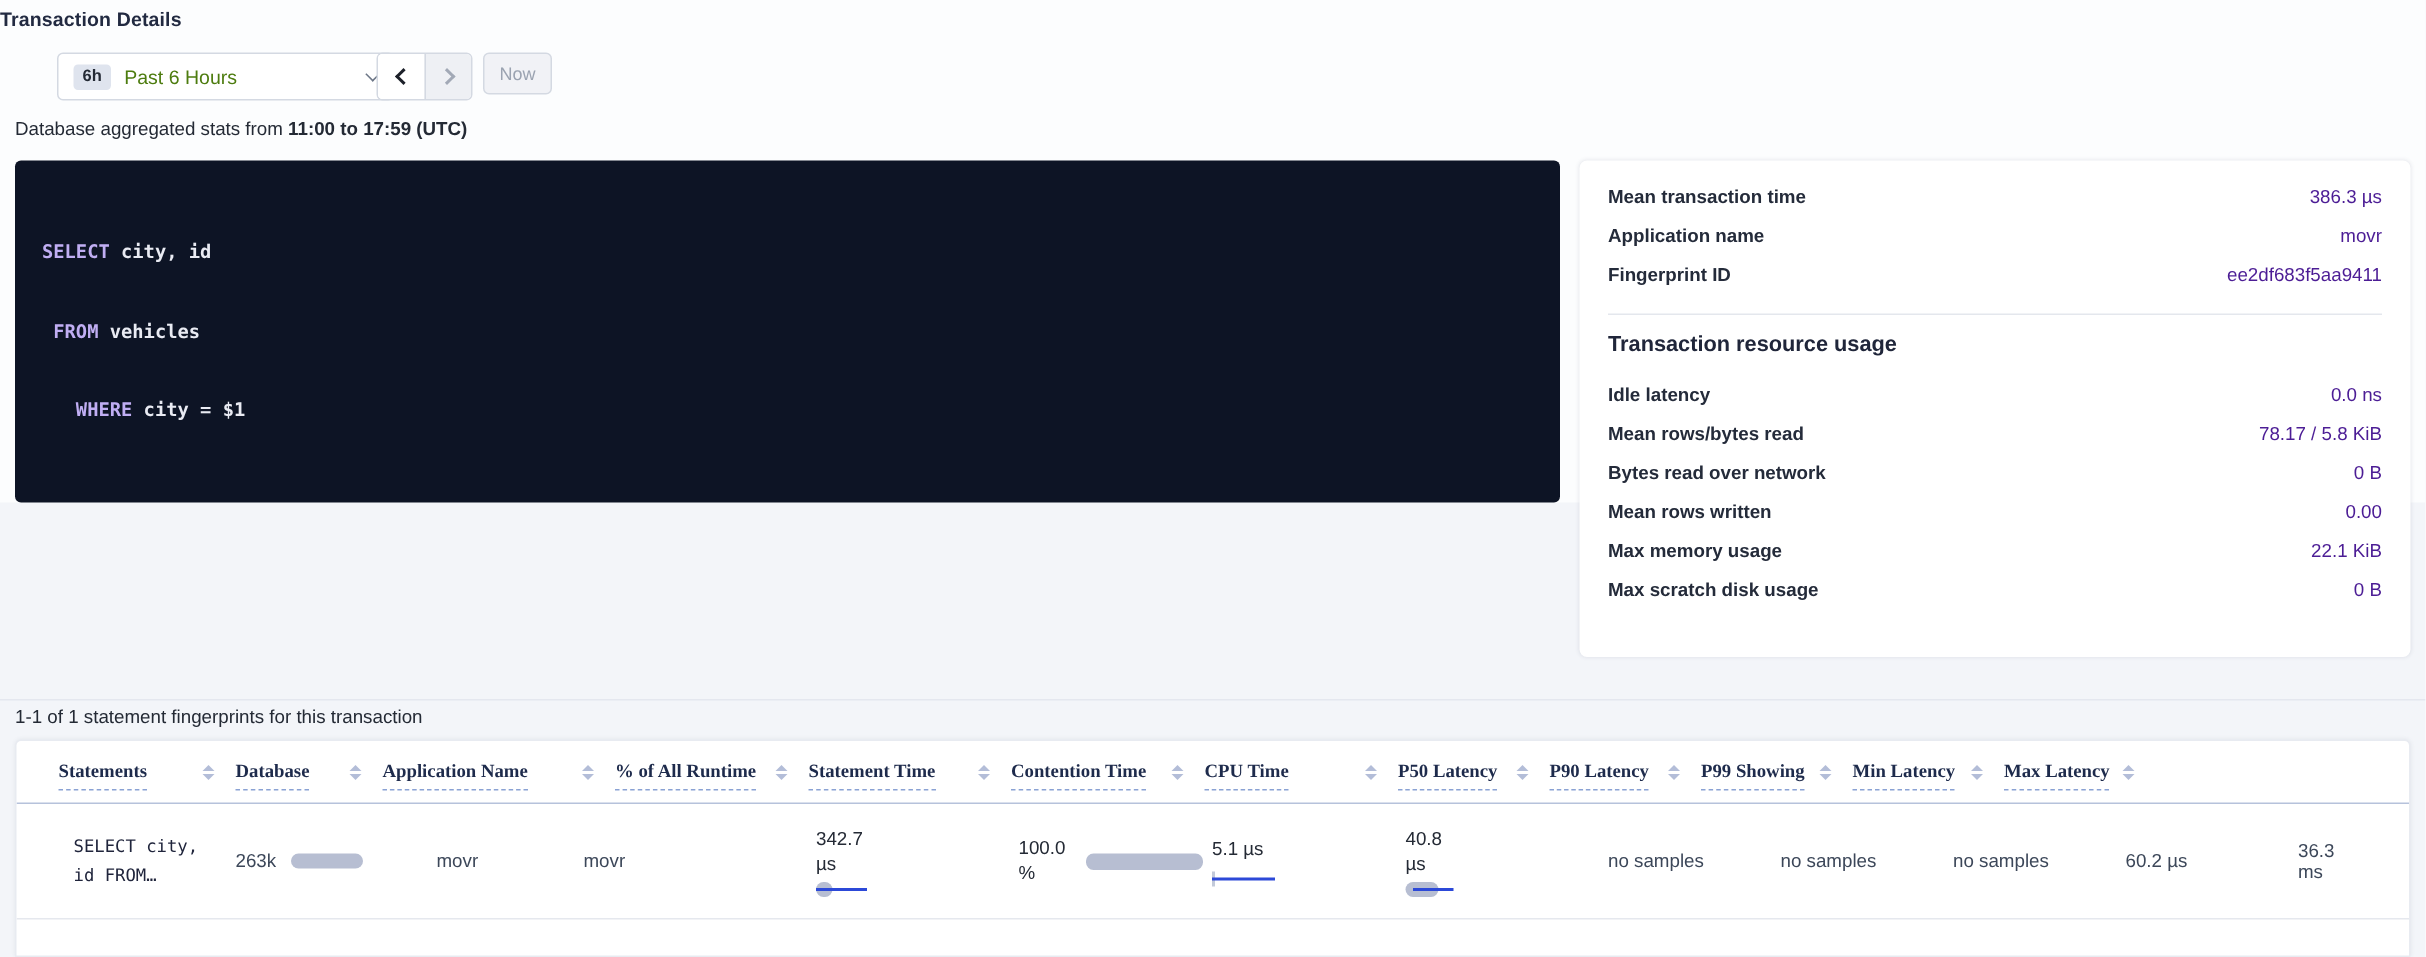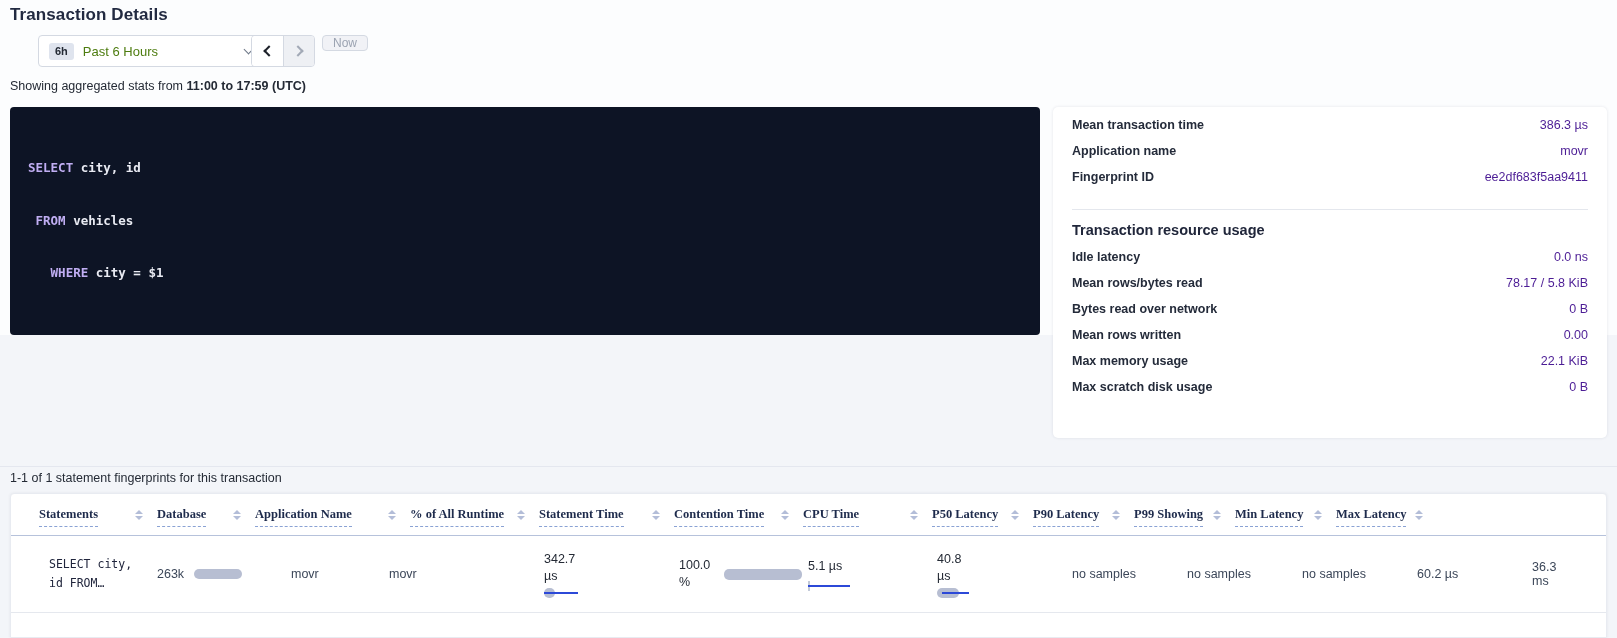--- a/index.html
+++ b/index.html
@@ -4,21 +4,21 @@
 <style>
   * { margin:0; padding:0; box-sizing:border-box; }
   html,body { width:1617px; height:638px; }
   body {
     font-family:"Liberation Sans","DejaVu Sans",sans-serif;
     background:#f3f5f9; color:#242a35; overflow:hidden; position:relative;
   }
   .top-zone { position:absolute; left:0; top:0; width:1617px; height:335px; background:#fcfdfe; }
 
   
-  .page-title { position:absolute; left:10px; top:5px; font-size:17px; font-weight:bold; color:#222a41; letter-spacing:.1px; }
+  .page-title { position:absolute; left:0; top:5px; font-size:13px; font-weight:bold; color:#222a41; letter-spacing:.1px; }
 
   .time-select {
     position:absolute; left:10px; top:35px; width:225px; height:32px;
     background:#fff; border:1px solid #d4d9e2; border-radius:4px;
     display:flex; align-items:center; padding:0 10px; cursor:pointer;margin-left:28px;
   }
   .range-badge {
     background:#dfe4ee; color:#242a35; font-size:11px; font-weight:bold;
     border-radius:3px; padding:2px 6px; margin-right:9px; line-height:13px;
   }
@@ -29,21 +29,21 @@
   }
 
   .arrow-group { position:absolute; left:251px; top:35px; height:32px; display:flex; border:1px solid #d4d9e2; border-radius:4px; overflow:hidden; }
   .arrow-btn { width:31px; height:100%; display:flex; align-items:center; justify-content:center; background:#fff; border:none; cursor:pointer; }
   .arrow-btn + .arrow-btn { border-left:1px solid #d4d9e2; }
   .arrow-btn.disabled { background:#eef0f4; cursor:default; }
   .chev-left { width:8px; height:8px; border-left:2.4px solid #1c2029; border-bottom:2.4px solid #1c2029; transform:rotate(45deg); margin-left:3px; }
   .chev-right { width:8px; height:8px; border-left:2.4px solid #a2a9b6; border-bottom:2.4px solid #a2a9b6; transform:rotate(-135deg); margin-right:3px; }
 
   .now-btn {
-    position:absolute; left:322px; top:35px; height:16px; width:46px;
+    position:absolute; left:322px; top:35px; height:28px; width:46px;
     background:#f1f2f6; border:1px solid #d4d9e2; border-radius:4px;
     font-size:12px; color:#9ba3b1; font-family:inherit;
   }
 
   .stats-line { position:absolute; left:10px; top:79px; font-size:12.5px; color:#242a35; }
   .stats-line b { font-weight:bold; }
 
   
   .sql-card {
     position:absolute; left:10px; top:107px; width:1030px; height:228px;
@@ -52,21 +52,21 @@
     font-size:12.5px; font-weight:600; line-height:17.5px; color:#e9ebf3; white-space:pre;
   }
   .sql-kw { color:#c0aef3; }
 
   
   .summary-card {
     position:absolute; left:1053px; top:107px; width:554px; height:331px;
     background:#fff; border-radius:5px; box-shadow:0 0 3px rgba(50,60,90,.12);
     padding:11px 19px 0 19px;
   }
-  .sum-row { height:26px; display:flex; justify-content:space-between; }
+  .sum-row { height:26px; display:flex; align-items:center; justify-content:space-between; }
   .sum-label { font-size:12.5px; font-weight:bold; color:#242b3a; }
   .sum-value { font-size:12.5px; color:#4c1d95; }
   .sum-divider { border-top:1px solid #e4e7ed; margin:13px 0 12px 0; }
   .sum-section-title { font-size:14.5px; font-weight:bold; color:#20263a; margin:2px 0 12px 0; }
 
   
   .section-divider { position:absolute; left:0; top:466px; width:1617px; border-top:1px solid #e4e7ef; }
   .fingerprints-caption { position:absolute; left:10px; top:471px; font-size:12.5px; color:#242a35; }
 
   .table-card {
@@ -130,21 +130,21 @@
       <span class="chev-left"></span>
     </button>
   <button class="arrow-btn disabled">
       <span class="chev-right"></span>
     </button>
 </div>
 
 <button class="now-btn">Now</button>
 
 <div class="stats-line">
-  <span>Showing aggregated stats from </span><b>11:00 to 17:59 (UTC)</b>
+  <span>Database aggregated stats from </span><b>11:00 to 17:59 (UTC)</b>
 </div>
 
 <div class="sql-card">
   <div><span class="sql-kw">SELECT</span><span> city, id</span></div>
   <div><span class="sql-kw"> FROM</span><span> vehicles</span></div>
   <div><span class="sql-kw">   WHERE</span><span> city = $1</span></div>
 </div>
 
 <div class="summary-card">
   <div class="sum-row">

